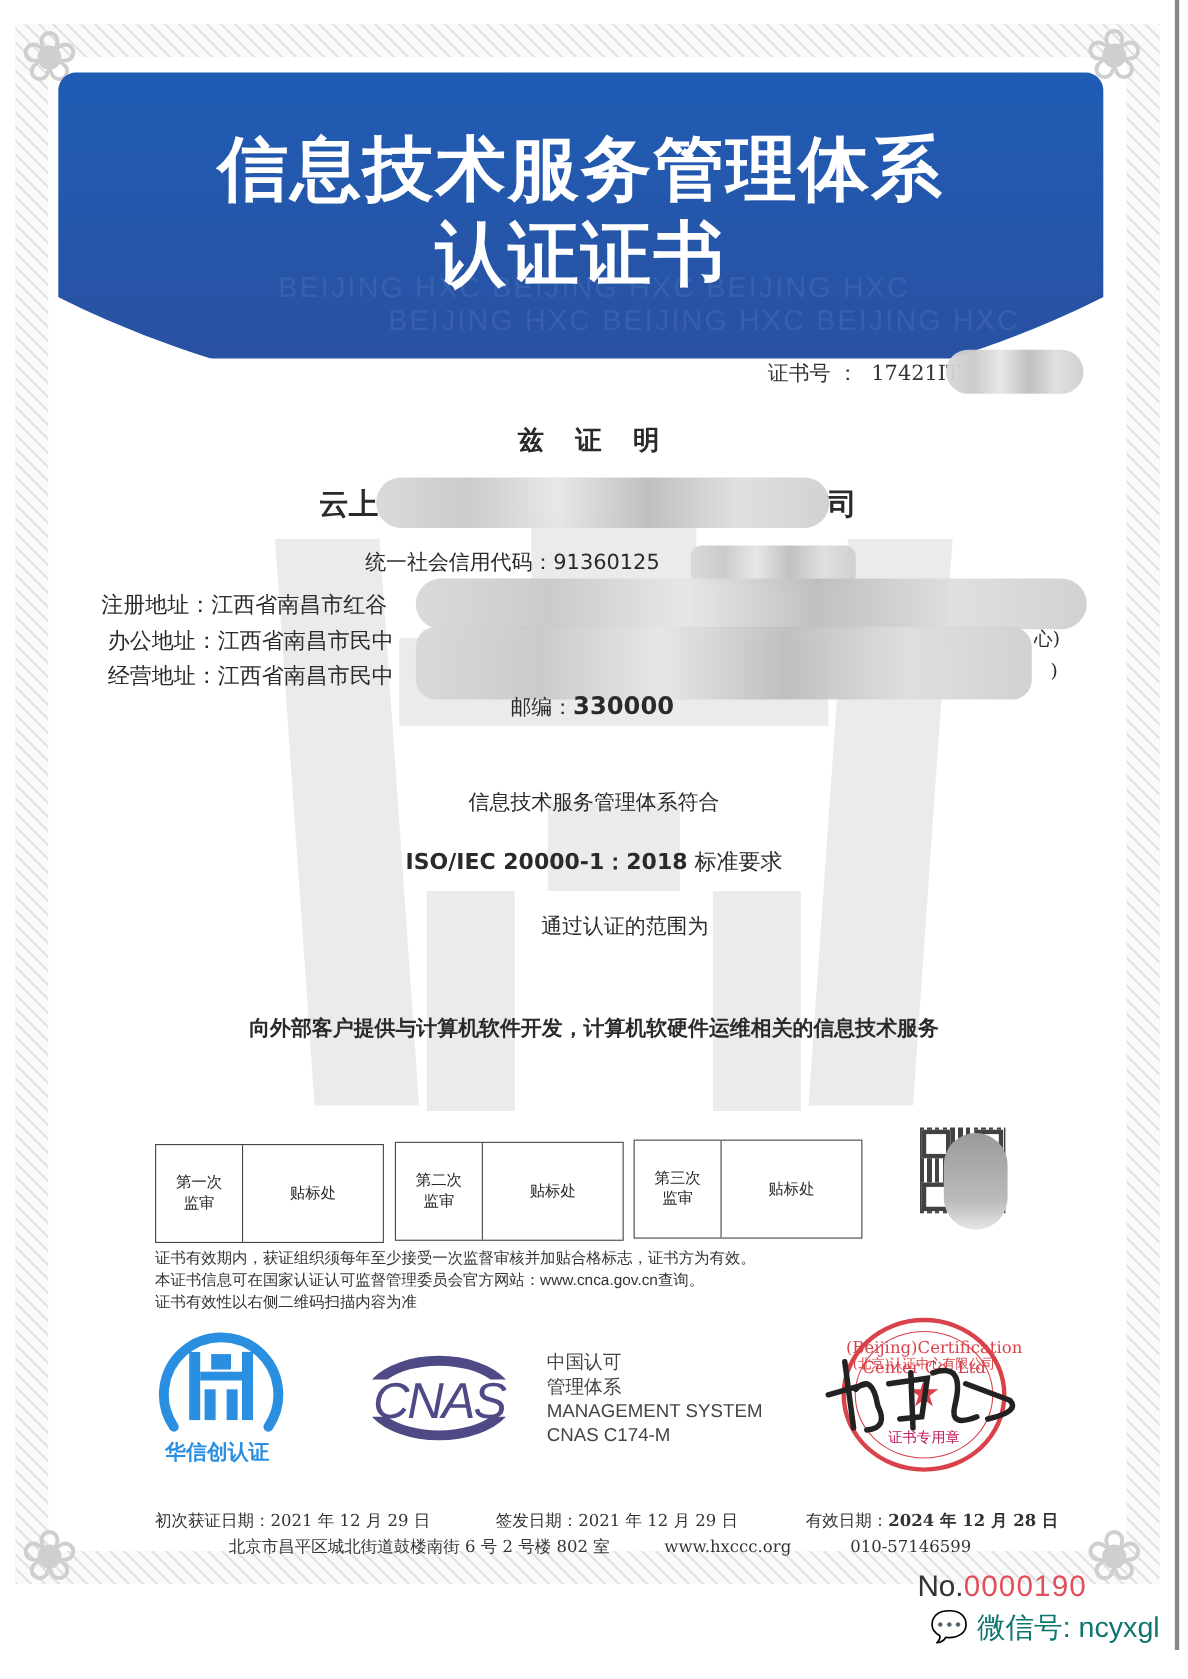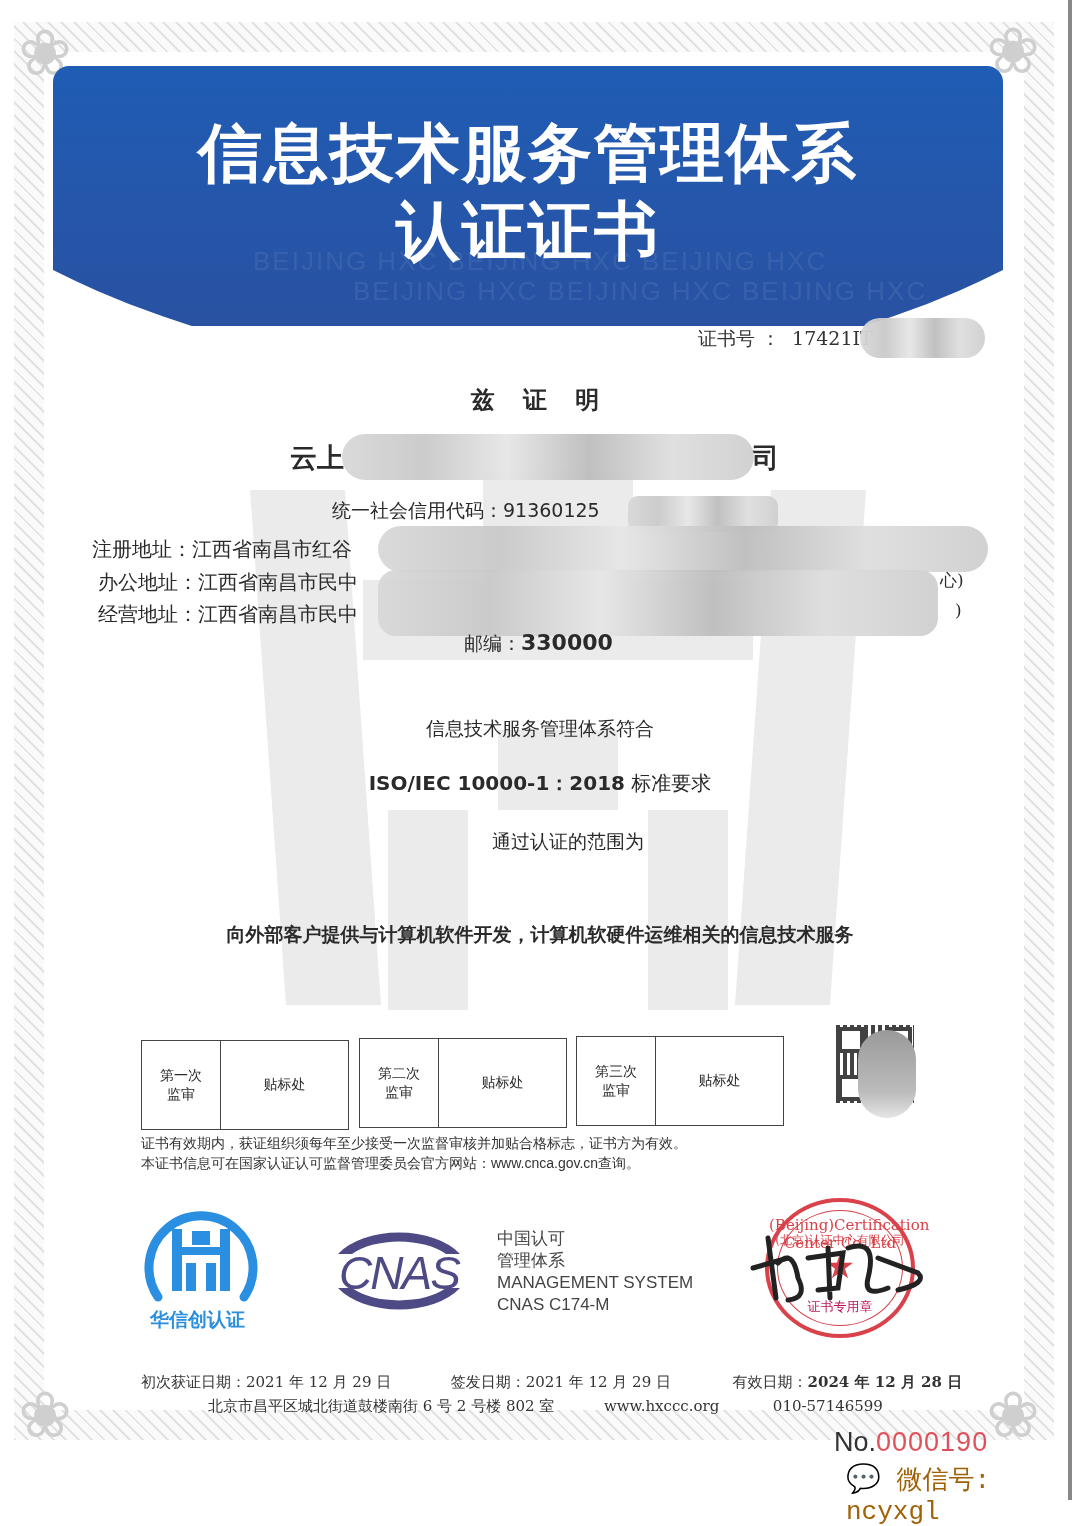--- a/index.html
+++ b/index.html
@@ -33,21 +33,21 @@
   .qr{left:836px;top:1025px;width:78px;height:78px;background:
      repeating-linear-gradient(90deg,#222 0 4px,#fff 4px 7px),#fff;opacity:.85;}
   .qr-blur{left:858px;top:1030px;width:58px;height:88px;border-radius:30px;background:linear-gradient(#9a9a9a,#bbb 70%,#e5e5e5);}
   .hxc-logo{left:136px;top:1205px;width:130px;height:120px;}
   .cnas-logo{left:318px;top:1212px;width:162px;height:116px;}
   .cnas-text{left:497px;top:1228px;font-family:"Liberation Sans",sans-serif;font-size:17px;line-height:22px;color:#444;}
   .seal{left:765px;top:1198px;width:150px;height:140px;border:4px solid #d9424a;border-radius:50%;box-sizing:border-box;}
   .footer1{left:141px;top:1373px;font-size:15px;color:#333;}
   .footer2{left:208px;top:1397px;font-size:15px;color:#333;}
   .serial{left:834px;top:1427px;font-family:"Liberation Sans",sans-serif;font-size:27px;}
-  .wechat{left:846px;top:1462px;font-family:Liberation Mono, monospace;font-size:26px;color:#a16207;}
+  .wechat{left:846px;top:1462px;font-family:Liberation Sans, sans-serif;font-size:26px;color:#0f766e;}
 </style>
 </head>
 <body>
 
 <div class="abs border-outer"></div>
 <div class="abs border-lace"></div>
 <div class="abs inner-paper"></div>
 <div class="abs corner" style="left:10px;top:18px;">❀</div>
 <div class="abs corner" style="left:978px;top:16px;">❀</div>
 <div class="abs corner" style="left:10px;top:1380px;">❀</div>
@@ -102,21 +102,21 @@
 <div class="abs blur" style="left:628px;top:496px;width:150px;height:36px;border-radius:10px;"></div>
 <div class="abs blur" style="left:378px;top:526px;width:610px;height:46px;"></div>
 <div class="abs blur" style="left:378px;top:570px;width:560px;height:66px;border-radius:18px;"></div>
 
 <div class="abs sans" style="left:464px;top:630px;font-size:19px;">
   <span>邮编：</span><b style="font-size:22px;">330000</b>
 </div>
 
 <div class="abs txt-center sans" style="top:716px;font-size:19px;">信息技术服务管理体系符合</div>
 <div class="abs txt-center sans" style="top:770px;font-size:20px;">
-  <b>ISO/IEC 10000-1：2018</b><span> 标准要求</span>
+  <b>ISO/IEC 20000-1：2018</b><span> 标准要求</span>
 </div>
 <div class="abs txt-center sans" style="top:829px;font-size:19px;margin-left:28px;">通过认证的范围为</div>
 <div class="abs txt-center sans" style="top:922px;font-size:19px;font-weight:bold;">向外部客户提供与计算机软件开发，计算机软硬件运维相关的信息技术服务</div>
 
 <div class="abs stamp-boxes">
   <div class="sbox sans" style="left:0;width:206px;">
     <div class="a">
         <span><span>第一次</span><br><span>监审</span></span>
       </div>
     <div class="b">贴标处</div>
@@ -138,20 +138,21 @@
 <div class="abs qr">
   <div style="position:absolute;left:2px;top:2px;width:18px;height:18px;border:4px solid #222;background:#fff;"></div>
   <div style="position:absolute;right:2px;top:2px;width:18px;height:18px;border:4px solid #222;background:#fff;"></div>
   <div style="position:absolute;left:2px;bottom:2px;width:18px;height:18px;border:4px solid #222;background:#fff;"></div>
 </div>
 <div class="abs qr-blur"></div>
 
 <div class="abs notes">
   <div>证书有效期内，获证组织须每年至少接受一次监督审核并加贴合格标志，证书方为有效。</div>
   <div>本证书信息可在国家认证认可监督管理委员会官方网站：www.cnca.gov.cn查询。</div>
+  <div>证书有效性以右侧二维码扫描内容为准</div>
 </div>
 
 <div class="abs hxc-logo">
   <svg width="130" height="100" viewBox="0 0 130 100">
     <path d="M22 92 A52 52 0 1 1 108 92" fill="none" stroke="#2a8fe0" stroke-width="9" stroke-linecap="round"></path>
     <rect x="36" y="24" width="10" height="62" fill="#2a8fe0"></rect>
     <rect x="84" y="24" width="10" height="62" fill="#2a8fe0"></rect>
     <rect x="46" y="42" width="38" height="8" fill="#2a8fe0"></rect>
     <rect x="56" y="26" width="18" height="14" fill="#2a8fe0"></rect>
     <rect x="50" y="58" width="10" height="28" fill="#2a8fe0"></rect>

